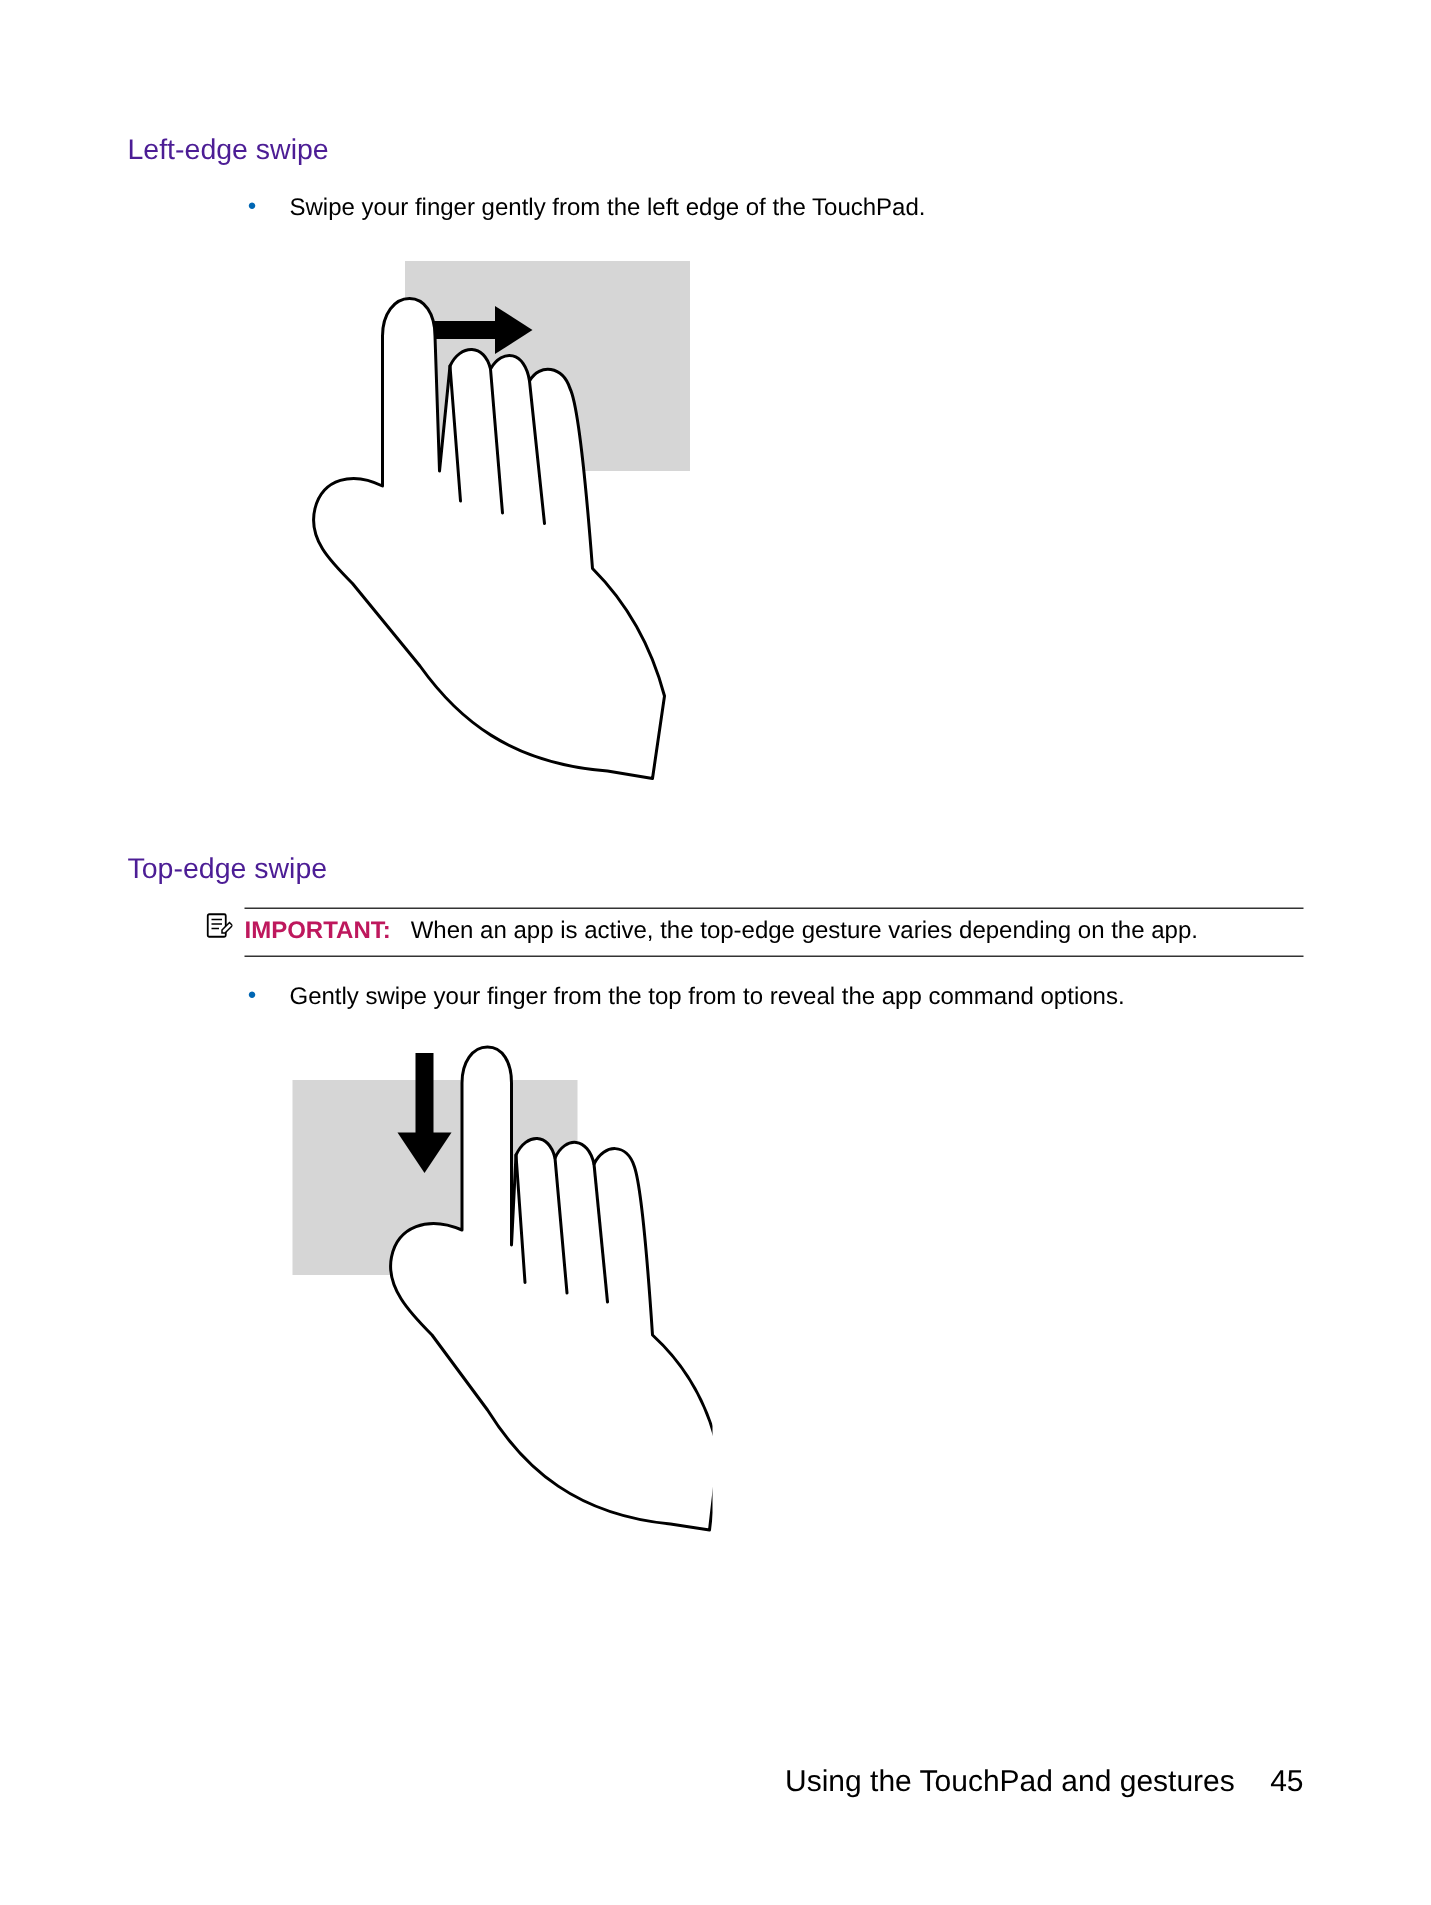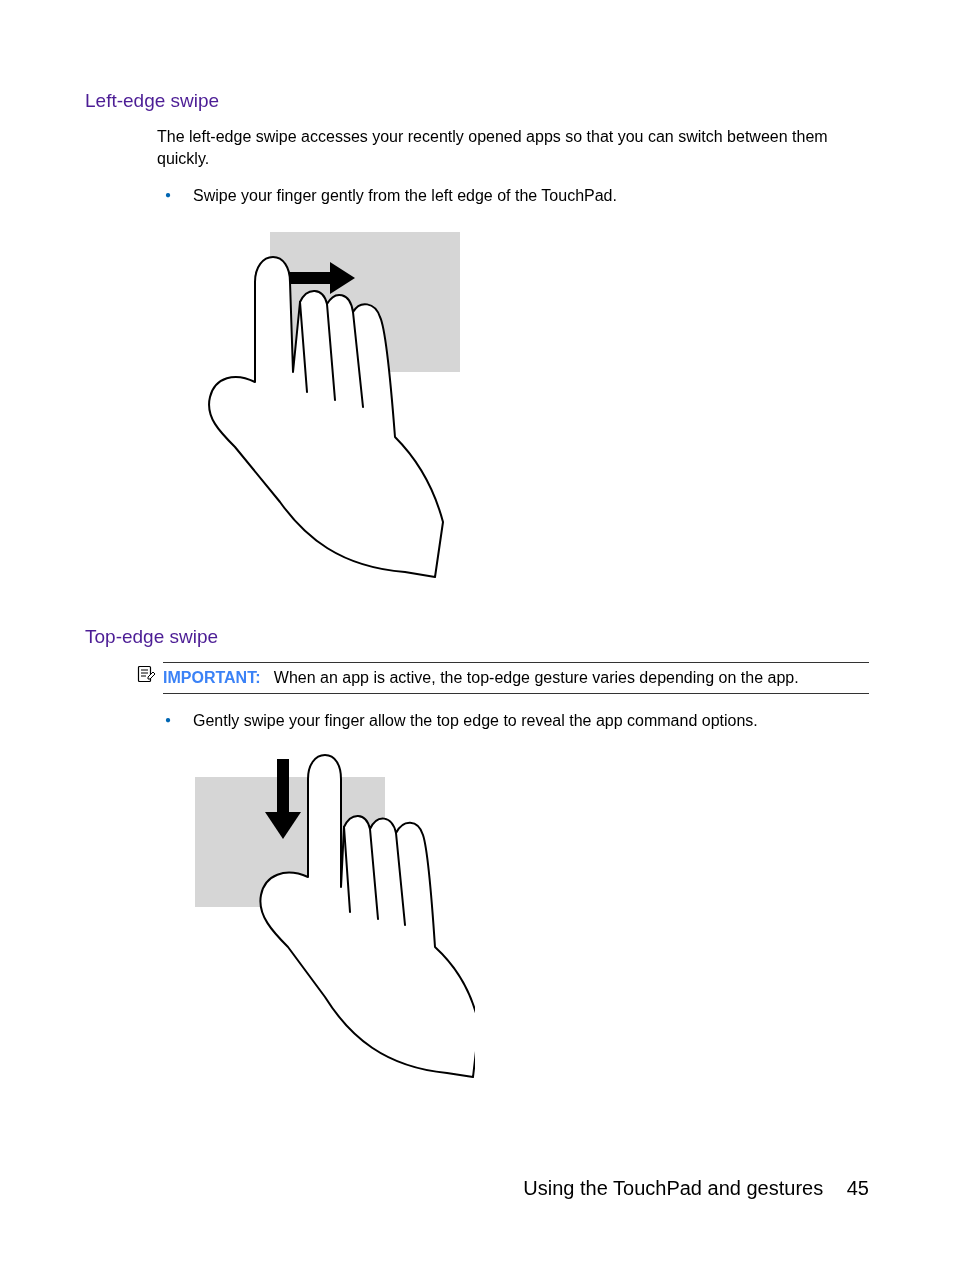--- a/index.html
+++ b/index.html
@@ -62,39 +62,38 @@
     margin-top: 3px;
   }
   .note-content {
     flex: 1;
     border-top: 1px solid #333;
     border-bottom: 1px solid #333;
     padding: 4px 0 5px 0;
     line-height: 1.35;
   }
   .note-label {
-    color: #3b82f6;
+    color: #be185d;
     font-weight: bold;
   }
   .footer {
     position: absolute;
     bottom: 70px;
     right: 85px;
     font-size: 20px;
   }
   .footer .page-num { margin-left: 18px; }
   .section2 { margin-top: 30px; }
 </style>
 </head>
 <body>
 
 <div class="page">
 
   <h2 class="heading">Left-edge swipe</h2>
-  <p class="body-text">The left-edge swipe accesses your recently opened apps so that you can switch between them quickly.</p>
   <ul class="bullet-list">
     <li>Swipe your finger gently from the left edge of the TouchPad.</li>
   </ul>
 
   <div class="gesture-illustration">
     <svg width="290" height="360" viewBox="0 0 290 360">
 
       <rect x="85" y="10" width="190" height="140" fill="#d6d6d6"></rect>
 
       <g>
@@ -141,21 +140,21 @@
         </svg>
       </span>
       <div class="note-content">
         <span class="note-label">IMPORTANT:</span>
         <span> &nbsp; </span>
         <span>When an app is active, the top-edge gesture varies depending on the app.</span>
       </div>
     </div>
 
     <ul class="bullet-list">
-      <li>Gently swipe your finger allow the top edge to reveal the app command options.</li>
+      <li>Gently swipe your finger from the top from to reveal the app command options.</li>
     </ul>
 
     <div class="gesture-illustration">
       <svg width="290" height="340" viewBox="0 0 290 340">
 
         <rect x="10" y="30" width="190" height="130" fill="#d6d6d6"></rect>
 
         <g>
           <rect x="92" y="12" width="12" height="55" fill="#000"></rect>
           <polygon points="80,65 116,65 98,92" fill="#000"></polygon>

